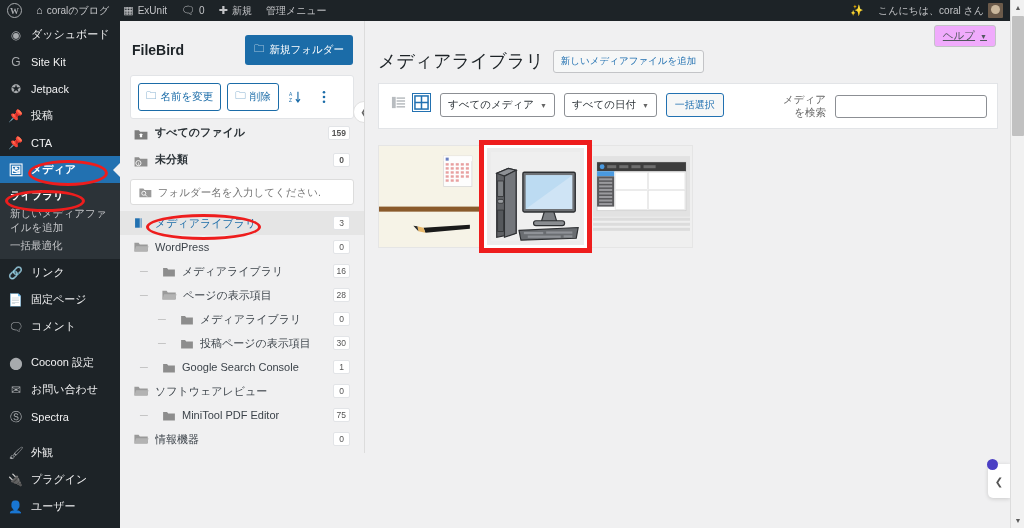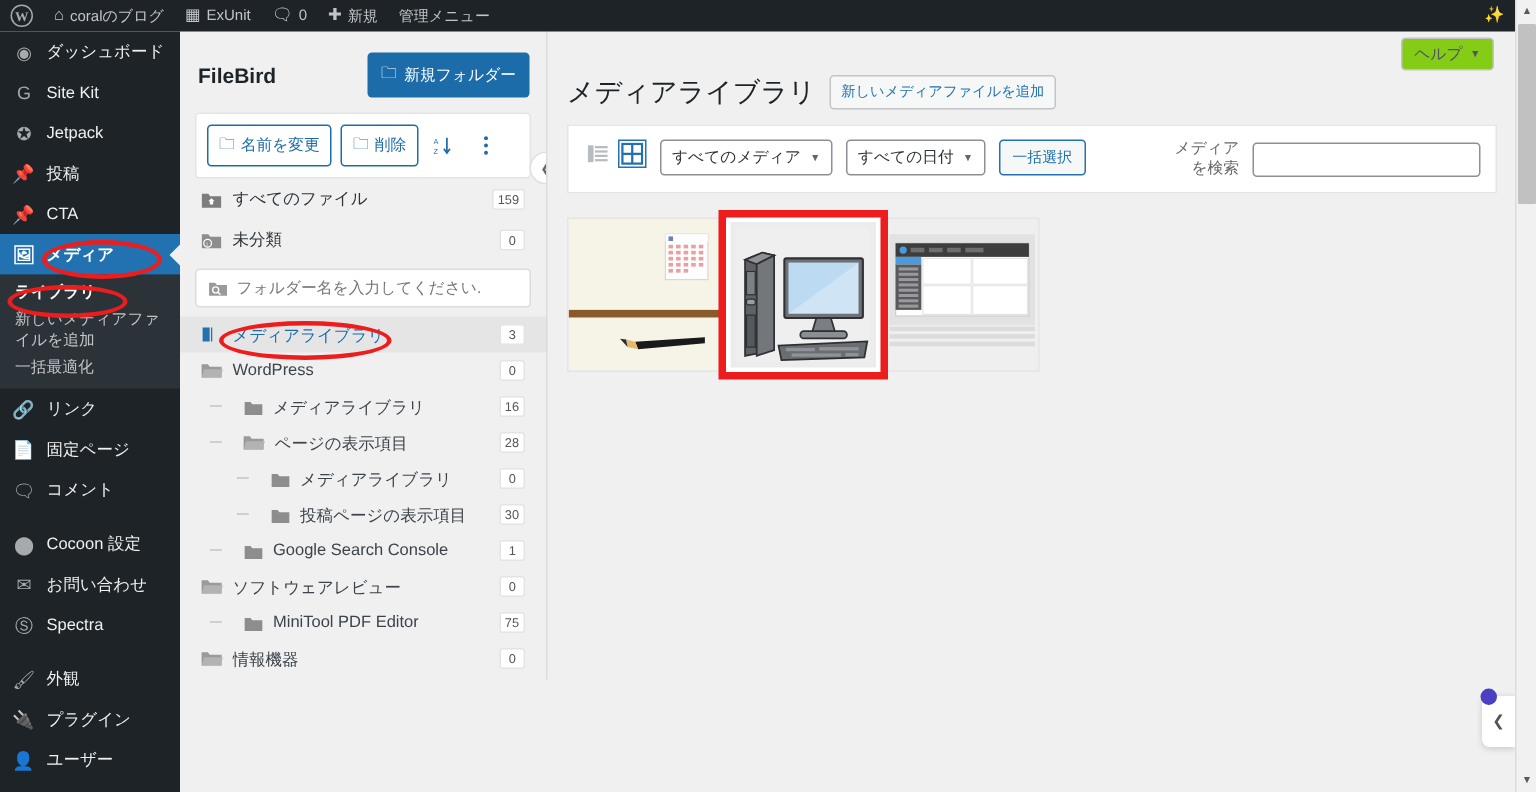--- a/index.html
+++ b/index.html
@@ -136,23 +136,23 @@
     font-size: 10.5px; border-radius: 3px;
     padding: 4px 7px; cursor: pointer;
     display: flex; align-items: center; gap: 4px; white-space: nowrap;
   }
   .fb-iconbtn {
     width: 22px; height: 22px; color: #1b6ca8;
     display: flex; align-items: center; justify-content: center;
     cursor: pointer; font-size: 12px; background: #fff; border: none;
   }
   .fb-rootrow {
-    display: flex; align-items: center;
+    display: flex; align-items: flex-end;
     padding: 6px 14px 6px 14px; font-size: 11px; color: #2c3338;
-    cursor: pointer; gap: 7px;
+    cursor: pointer; gap: 7px; font-weight: bold;
   }
   .fb-count {
     margin-left: auto; background: #fff; border: 1px solid #e2e4e7;
     border-radius: 2px; font-size: 8.5px; color: #555;
     min-width: 17px; height: 14px; line-height: 12px;
     text-align: center; padding: 0 3px;
   }
   .fb-search {
     margin: 6px 10px 4px 10px; background: #fff;
     border: 1px solid #dcdcdc; border-radius: 3px;
@@ -185,24 +185,24 @@
   }
 
   
   #main {
     position: absolute; top: 21px; left: 366px;
     width: 644px; height: 507px;
     background: #f0f0f1; overflow: hidden;
   }
   .help-row { display: flex; justify-content: flex-end; padding: 4px 14px 0 0; }
   .btn-help {
-    background: #84cc16; border: 1px solid #c3c4c7;
+    background: #f0abfc; border: 1px solid #c3c4c7;
     border-radius: 3px; font-size: 10.5px; color: #50575e;
     padding: 3px 8px; cursor: pointer;
-    display: flex; align-items: center; gap: 5px;
+    display: flex; align-items: center; gap: 5px; text-decoration: underline;
   }
   .page-head {
     display: flex; align-items: center; gap: 9px;
     padding: 2px 0 0 12px;
   }
   .page-title { font-size: 18px; color: #1d2327; font-weight: normal; }
   .btn-addmedia {
     background: #f6f7f7; border: 1px solid #c3c4c7; color: #2271b1;
     font-size: 9.5px; border-radius: 3px; padding: 4px 7px;
     cursor: pointer; white-space: nowrap;
@@ -299,20 +299,24 @@
   <div class="ab-item">
     <span class="ab-icon">✚</span>
     <span>新規</span>
   </div>
   <div class="ab-item">
     <span>管理メニュー</span>
   </div>
   <div class="ab-spacer"></div>
   <div class="ab-item">
     <span class="ab-icon">✨</span>
+  </div>
+  <div class="ab-item">
+    <span>こんにちは、coral さん</span>
+    <span class="avatar-sq"></span>
   </div>
 </div>
 
 <div id="adminmenu">
   <div class="menu-item">
     <span class="mi-icon">◉</span>
     <span>ダッシュボード</span>
   </div>
   <div class="menu-item">
     <span class="mi-icon">G</span>

